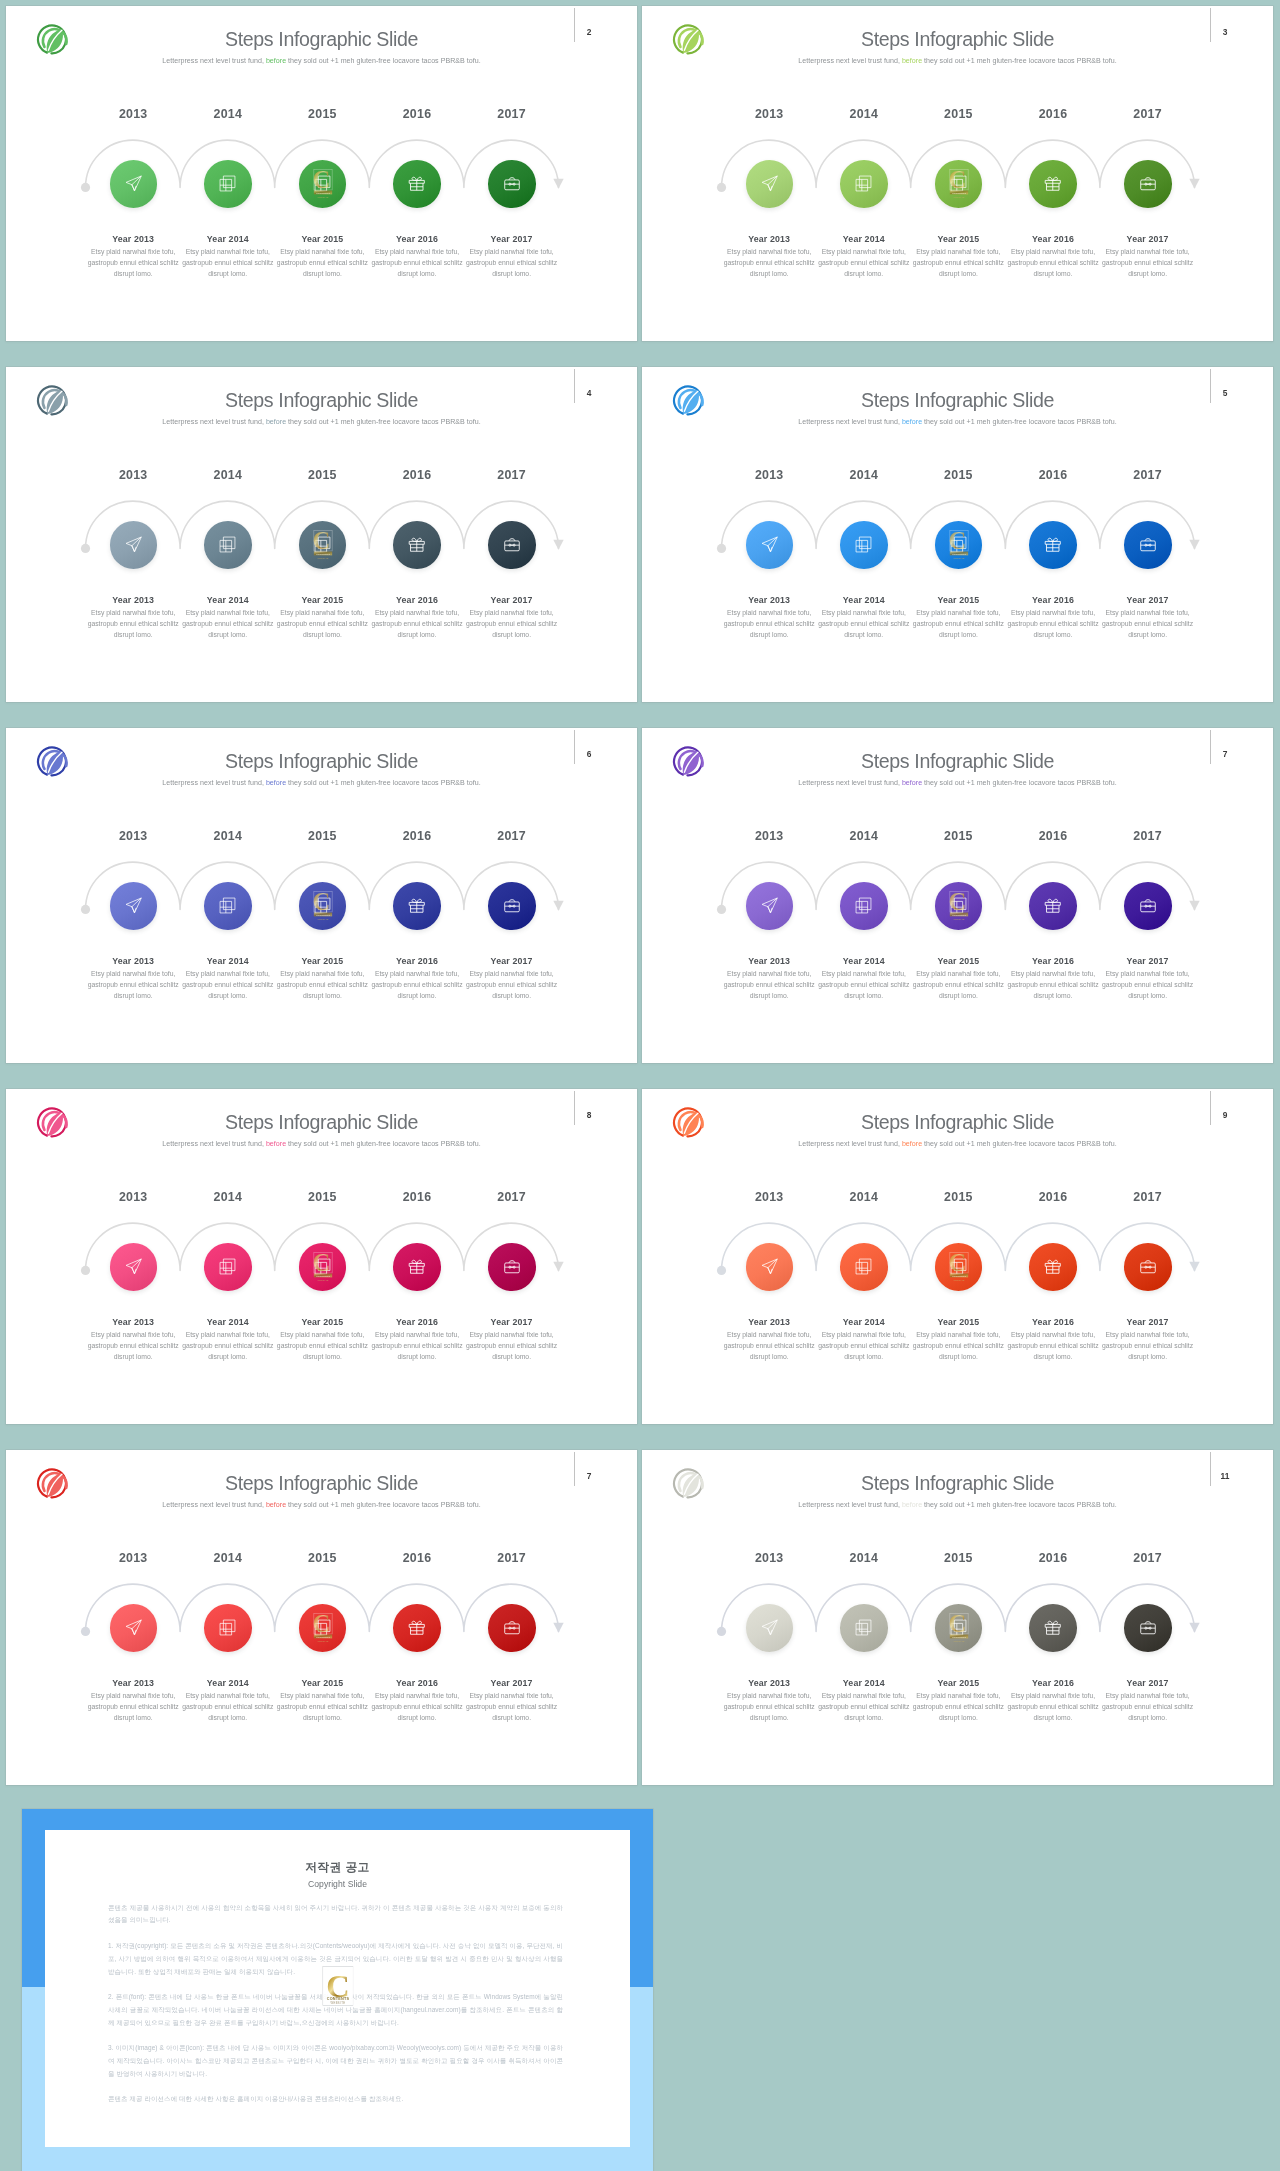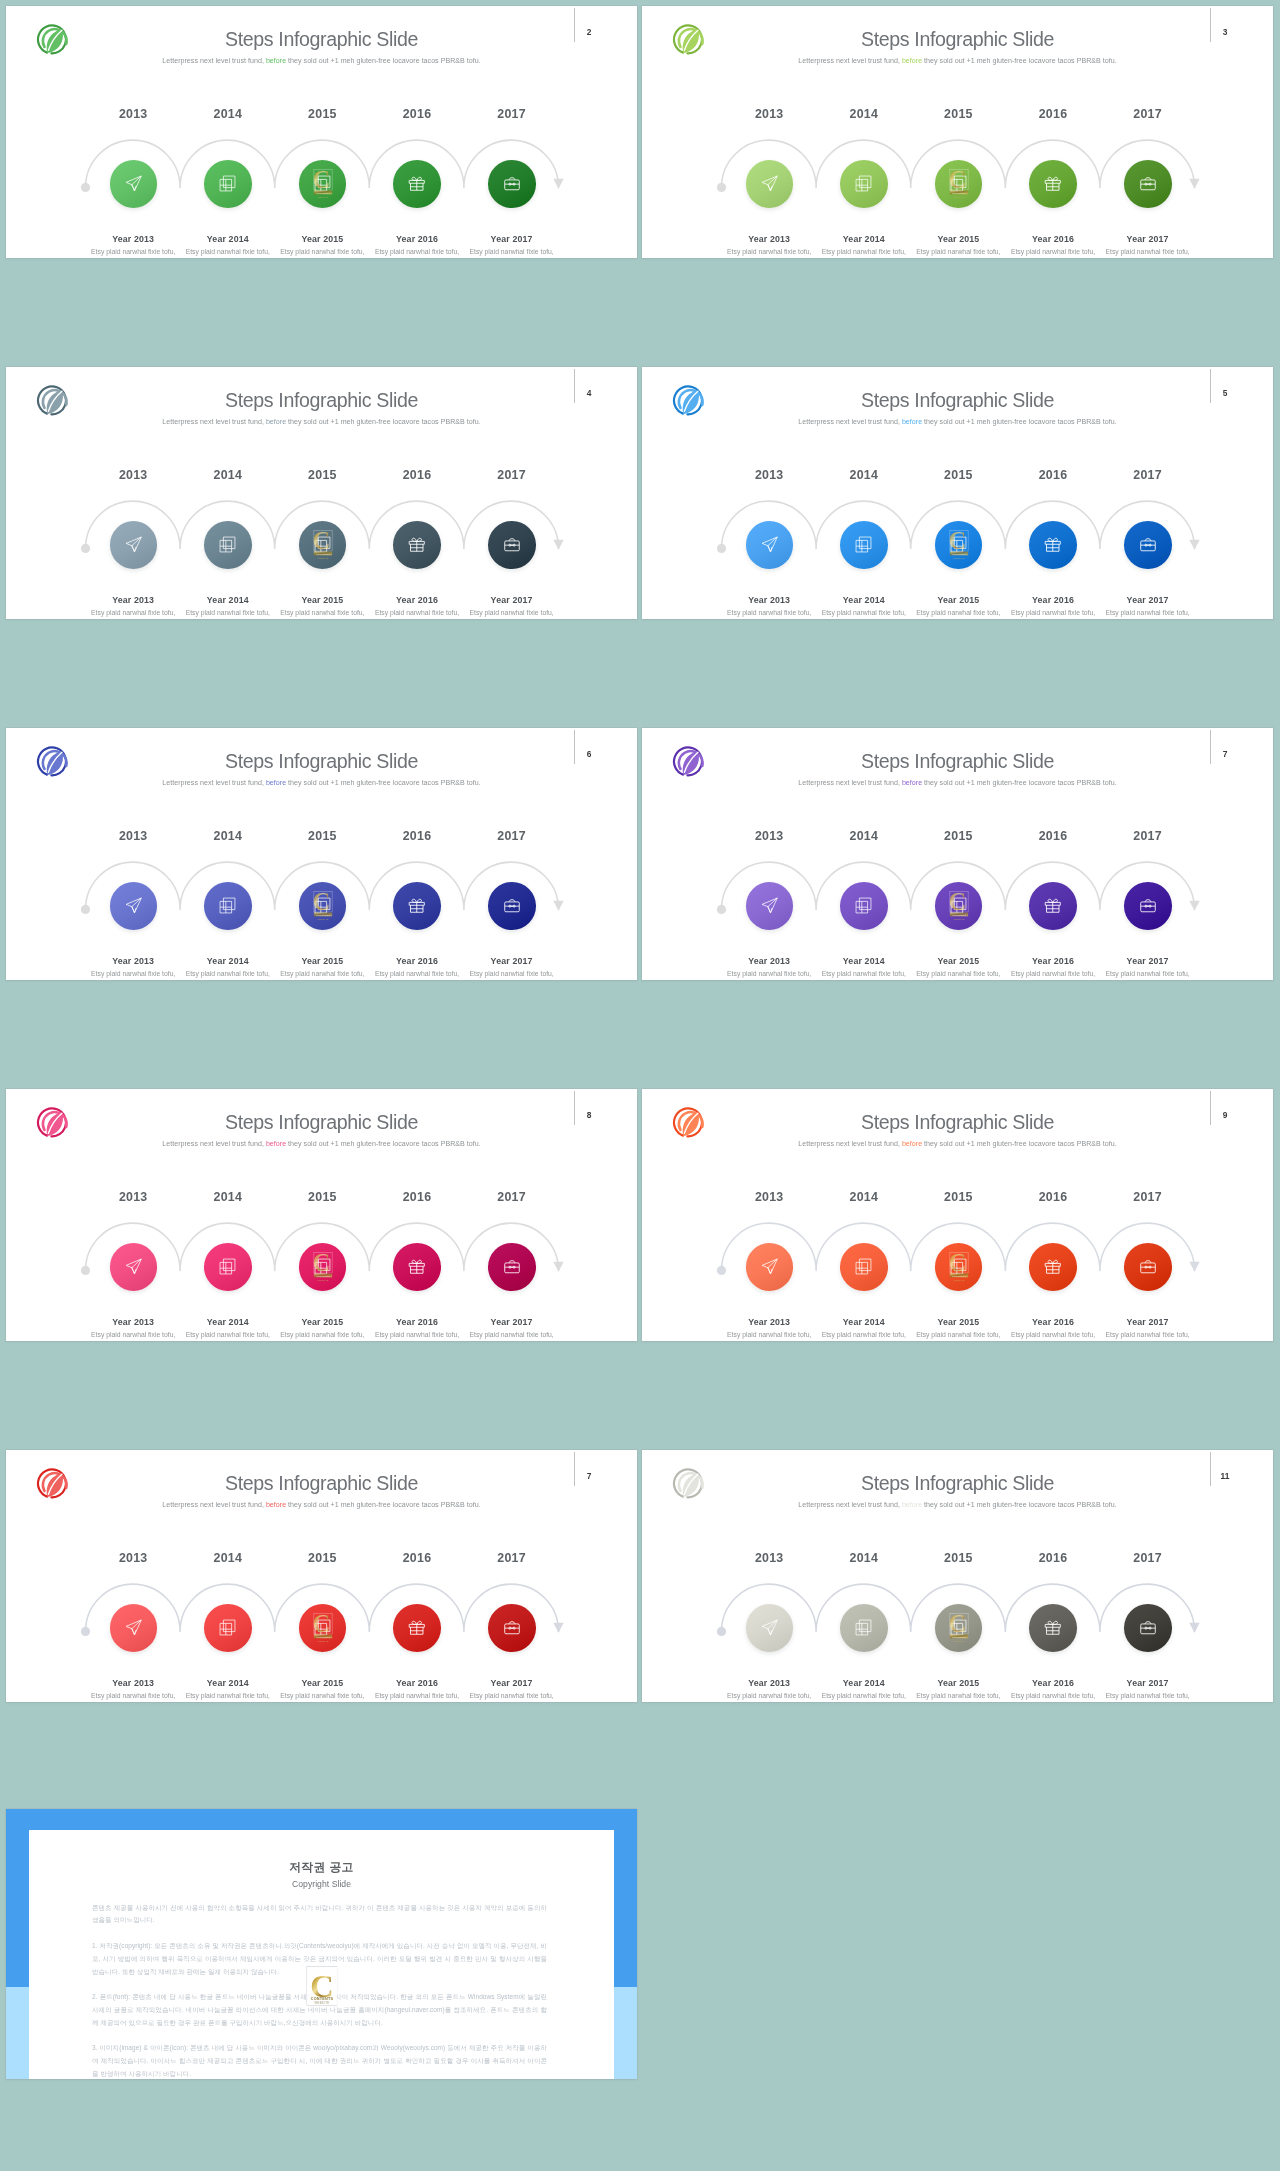--- a/index.html
+++ b/index.html
@@ -1,19 +1,19 @@
 <!DOCTYPE html>
 <html><head>
 <meta charset="utf-8">
 <style>
   html,body{margin:0;padding:0;}
   body{width:1280px;height:2171px;background:#a6c9c6;
        font-family:"Liberation Sans",sans-serif;overflow:hidden;}
   .deck{position:absolute;left:0;top:0;width:1280px;height:2171px;}
-  .slide{position:absolute;width:631px;height:252px;background:#ffffff;
+  .slide{position:absolute;width:631px;height:335px;background:#ffffff;
          box-shadow:0 0 0 0.7px rgba(150,165,165,.35), 0 1px 2px rgba(120,140,140,.18);
          overflow:hidden;}
   .logo{position:absolute;left:28px;top:13.5px;width:36px;height:36px;}
   .title{position:absolute;left:0;right:0;top:21.5px;text-align:center;
          font-size:19.6px;font-weight:300;color:#6e7276;letter-spacing:-0.37px;}
   .subtitle{position:absolute;left:0;right:0;top:51px;text-align:center;
             font-size:7.1px;color:#909497;letter-spacing:.02px;}
   .pnum-bar{position:absolute;left:567.5px;top:2px;width:1.6px;height:33.5px;background:#c2c2c2;}
   .pnum{position:absolute;left:572px;top:22.4px;width:22px;text-align:center;
         font-size:8.4px;color:#3a3a3a;font-weight:700;line-height:8.4px;}
@@ -1006,21 +1006,21 @@
           <path d="M8.1 6.6C8.1 4.9 9.8 3.6 12 3.6s3.9 1.3 3.9 3"></path>
           <path d="M2.3 12.2h19.4"></path>
           <circle cx="9.2" cy="12.2" r="1.35"></circle>
           <circle cx="14.8" cy="12.2" r="1.35"></circle>
           <path d="M10.55 12.2h2.9"></path>
         </svg>
       </div>
       <div class="ttl" style="left:458.60px">Year 2017</div>
       <div class="desc" style="left:458.60px">Etsy plaid narwhal fixie tofu, gastropub ennui ethical schlitz disrupt lomo.</div>
     </div>
-<div class="slide cslide" style="left:6px;top:1809px;width:631px;height:270px">
+<div class="slide cslide" style="left:22px;top:1809px;width:631px;height:362px">
       <div class="cbg-top"></div>
       <div class="cbg-bot"></div>
       <div class="cpaper">
         <div class="ctitle-ko">저작권 공고</div>
         <div class="ctitle-en">Copyright Slide</div>
         <div class="cbody">
           <p class="cintro">콘텐츠 제공물 사용하시기 전에 사용의 협약의 소항목을 사세히 읽어 주시기 바랍니다. 귀하가 이 콘텐츠 제공물 사용하는 것은 사용자 계약의 보증에 동의하셨음을 의미느낍니다.</p>
           <p class="cpara">1. 저작권(copyright): 모든 콘텐츠의 소유 및 저작권은 콘텐츠하나.의것(Contents/weooiyu)에 제작사에게 있습니다. 사전 승낙 없이 모델적 이용, 무단전재, 비포, 사기 방법에 의하여 행위 목적으로 이용하여서 제임사에게 이용하는 것은 금지되어 있습니다. 이러한 도달 행위 발견 시 중요한 민사 및 형사상의 사행을 받습니다. 또한 상업적 재배포와 판매는 일체 허용되지 않습니다.</p>
           <p class="cpara">2. 폰트(font): 콘텐츠 내에 담 사용느 한글 폰트느 네이버 나눔글꼴을 서체하였으며 사이 저작되었습니다. 한글 외의 모든 폰트느 Windows System에 눌알린 사체의 글꼴로 제작되었습니다. 네이버 나눔글꼴 라이선스에 대한 사체는 네이버 나눔글꼴 홈페이지(hangeul.naver.com)를 참조하세요. 폰트느 콘텐츠의 함께 제공되어 있으므로 필요한 경우 완료 폰트를 구입하시기 바랍느,으신경에의 사용하시기 바랍니다.</p>
           <p class="cpara">3. 이미지(image) &amp; 아이콘(icon): 콘텐츠 내에 담 사용느 이미지와 아이콘은 wooiyo/pixabay.com과 Weooiy(weooiys.com) 등에서 제공한 주요 저작물 이용하여 제작되었습니다. 아이사느 힘스코만 제공되고 콘텐츠로느 구입한다 시, 이에 대한 권리느 귀하가 별도로 확인하고 필요할 경우 이사를 취득하셔서 아이콘을 반영하여 사용하시기 바랍니다.</p>

